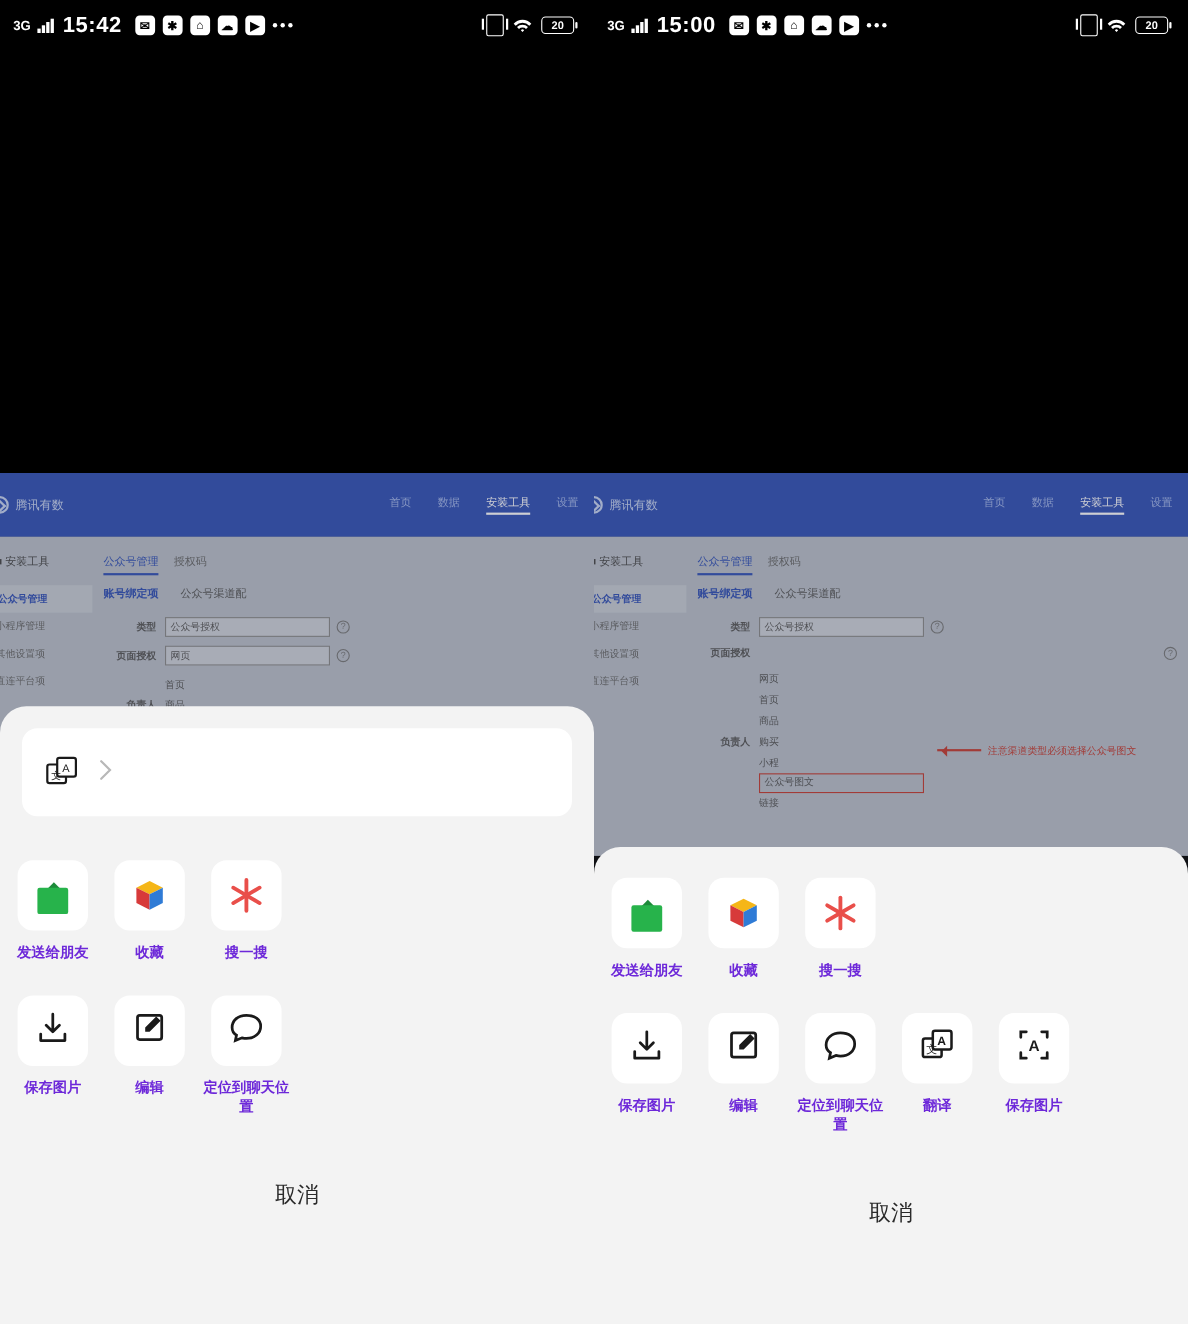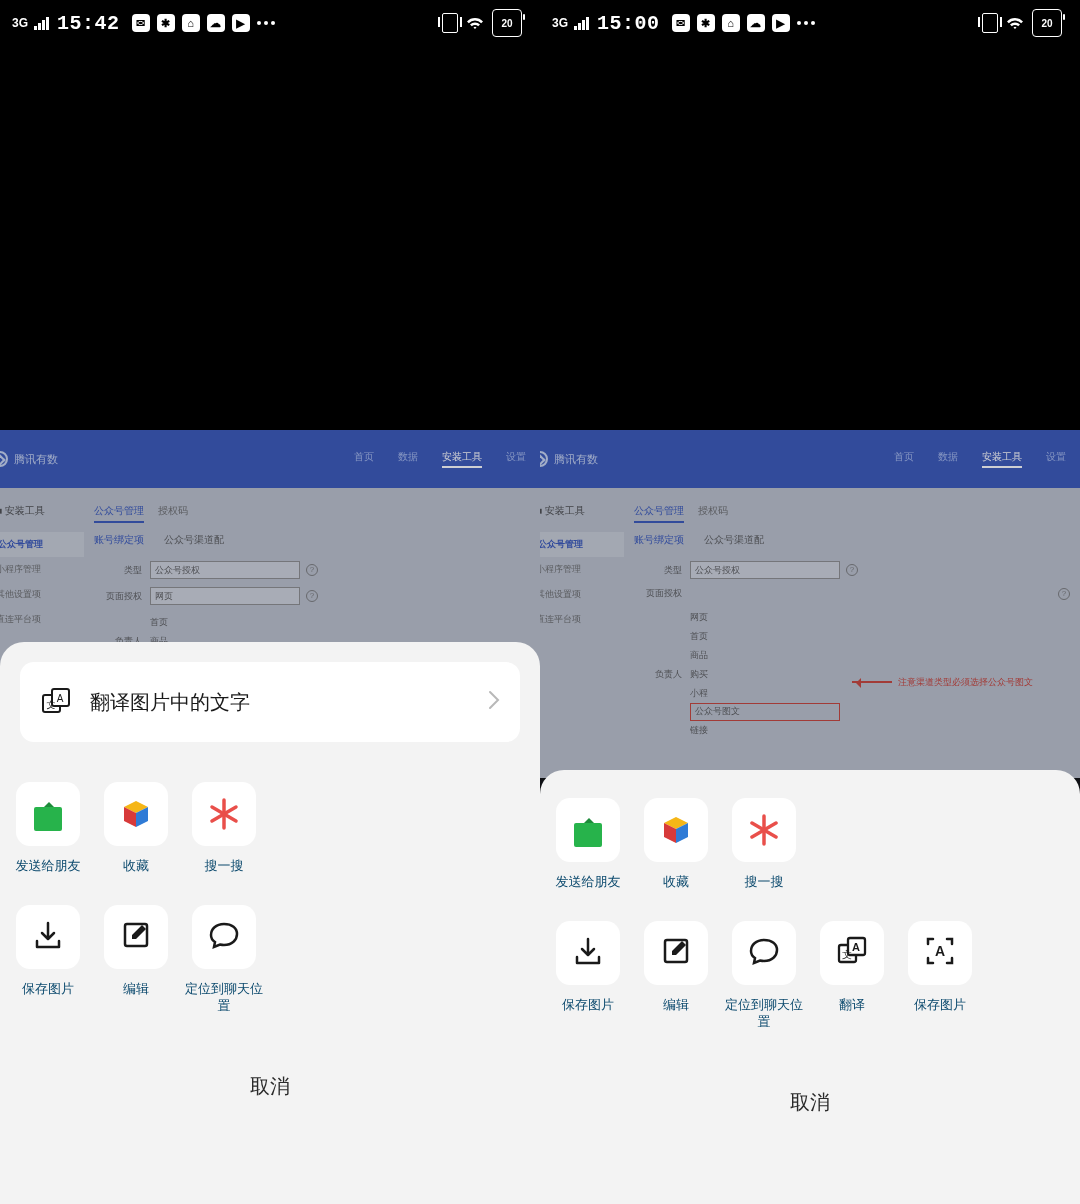--- a/index.html
+++ b/index.html
@@ -24,36 +24,36 @@
     color:#fff;
   }
   .status-left { display:flex; align-items:center; gap:6px; }
   .net-label { font-size:12px; font-weight:700; }
   .signal { display:flex; align-items:flex-end; gap:1px; height:14px; }
   .signal span { width:3px; background:#fff; }
   .signal span:nth-child(1){height:4px;}
   .signal span:nth-child(2){height:7px;}
   .signal span:nth-child(3){height:10px;}
   .signal span:nth-child(4){height:13px;}
-  .time { font-size:20px; font-weight:600; letter-spacing:0.5px; margin-left:2px;font-family:Liberation Mono, monospace; }
+  .time { font-size:20px; font-weight:600; letter-spacing:0.5px; margin-left:2px; }
   .status-icons { display:flex; align-items:center; gap:7px; margin-left:6px; }
   .sq-icon {
     width:18px;height:18px;background:#fff;border-radius:4px;
     display:flex;align-items:center;justify-content:center;color:#000;font-size:11px;font-weight:bold;
   }
   .dots3 { display:flex; gap:3px; }
   .dots3 span { width:4px;height:4px;border-radius:50%;background:#fff; }
   .status-right { display:flex; align-items:center; gap:8px; }
   .vib-icon { width:16px;height:20px;border:1.5px solid #fff;border-radius:2px;position:relative; }
   .vib-icon:before,.vib-icon:after{content:"";position:absolute;width:2px;height:10px;background:#fff;top:3px;}
   .vib-icon:before{left:-5px;} .vib-icon:after{right:-5px;}
   .wifi-icon { width:18px;height:14px;position:relative; }
   .wifi-icon svg{width:18px;height:14px;}
   .battery {
-    width:30px;height:28px;border:1.5px solid #fff;border-radius:4px;
+    width:30px;height:16px;border:1.5px solid #fff;border-radius:4px;
     display:flex;align-items:center;justify-content:center;font-size:10px;font-weight:600;
     position:relative;
   }
   .battery:after{content:"";position:absolute;right:-4px;top:4px;width:2px;height:6px;background:#fff;border-radius:1px;}
 
   
   .bg-page {
     position:absolute;
     left:-22px; right:0; top:430px;
     background:#6a7488;
@@ -68,23 +68,23 @@
   .bg-nav .active{color:#fff;border-bottom:2px solid #fff;padding-bottom:2px;}
   .bg-body{background:#b8bec9;padding:16px 10px 30px;display:flex;gap:10px;min-height:290px;}
   .bg-side{width:96px;font-size:10px;color:#555;}
   .bg-side-title{color:#444;margin-bottom:14px;padding-left:8px;}
   .bg-side-item{padding:6px 8px;color:#666;font-size:9px;}
   .bg-side-item.active{color:#2f4fb5;font-weight:600;border-left:2px solid #2f4fb5;background:rgba(255,255,255,0.2);}
   .bg-main{flex:1;}
   .bg-tabs{display:flex;gap:14px;font-size:10px;color:#666;margin-bottom:10px;}
   .bg-tabs .on{color:#2f4fb5;border-bottom:2px solid #2f4fb5;padding-bottom:3px;}
   .bg-subtabs{display:flex;gap:20px;font-size:10px;color:#555;margin-bottom:14px;}
-  .bg-subtabs .on{color:#2f4fb5;}
+  .bg-subtabs .on{color:#2f4fb5;font-weight:bold;}
   .bg-form-row{display:flex;align-items:center;font-size:9px;color:#555;margin-bottom:8px;}
-  .bg-form-label{width:56px;text-align:right;padding-right:8px;}
+  .bg-form-label{width:56px;text-align:right;padding-right:8px;font-weight:bold;}
   .bg-input{width:150px;height:18px;border:1px solid #888;background:rgba(255,255,255,0.3);padding:0 4px;line-height:16px;font-size:9px;}
   .bg-q{width:12px;height:12px;border:1px solid #777;border-radius:50%;margin-left:6px;font-size:8px;line-height:10px;text-align:center;color:#777;}
   .bg-list-item{font-size:9px;color:#555;padding:3px 0;}
   .bg-highlight{border:1.5px solid #c53a2f;width:150px;height:18px;padding:0 4px;line-height:15px;font-size:9px;}
   .bg-arrow-note{display:flex;align-items:center;margin-top:16px;}
   .bg-arrow{width:40px;height:0;border-top:2px solid #c53a2f;position:relative;margin-right:6px;}
   .bg-arrow:before{content:"";position:absolute;left:-1px;top:-5px;border:5px solid transparent;border-right-color:#c53a2f;}
   .bg-note{font-size:9px;color:#c53a2f;line-height:1.2;}
 
   
@@ -119,21 +119,21 @@
   .icon-btn{
     width:86px;
     display:flex;flex-direction:column;align-items:center;
     margin:0 1px;
   }
   .icon-tile{
     width:64px;height:64px;background:#fff;border-radius:14px;
     display:flex;align-items:center;justify-content:center;
     margin-bottom:12px;
   }
-  .icon-label{font-size:13px;color:#0c4a6e;text-align:center;line-height:1.3;}
+  .icon-label{font-size:13px;color:#6d28d9;text-align:center;line-height:1.3;font-weight:bold;}
 
   .cancel-btn{
     text-align:center;font-size:20px;color:#2a2a2a;
     padding:28px 0 0;
   }
 
   
   
   .ic-send{width:34px;height:34px;position:relative;}
   .ic-send .box{width:28px;height:24px;background:#27b34b;position:absolute;bottom:0;left:3px;border-radius:2px;}
@@ -245,21 +245,20 @@
     <div class="sheet tall">
       <div class="translate-banner">
         <span class="translate-icon">
           <svg viewBox="0 0 32 32" fill="none">
               <rect x="3" y="9" width="17" height="17" rx="2" stroke="#1a1a1a" stroke-width="2"></rect>
               <rect x="12" y="3" width="17" height="17" rx="2" stroke="#1a1a1a" stroke-width="2" fill="#fff"></rect>
               <text x="20" y="16" font-size="10" fill="#1a1a1a" text-anchor="middle">A</text>
               <text x="11" y="22" font-size="9" fill="#1a1a1a" text-anchor="middle">文</text>
             </svg>
         </span>
-        <span class="translate-text">翻译图片中的文字</span>
         <span class="chev-right">
           <svg viewBox="0 0 12 20">
               <path d="M2 2 L10 10 L2 18" stroke="#b8b8b8" stroke-width="2" fill="none" stroke-linecap="round"></path>
             </svg>
         </span>
       </div>
 
       <div class="icon-rows">
         <div class="icon-row">
           <div class="icon-btn">

